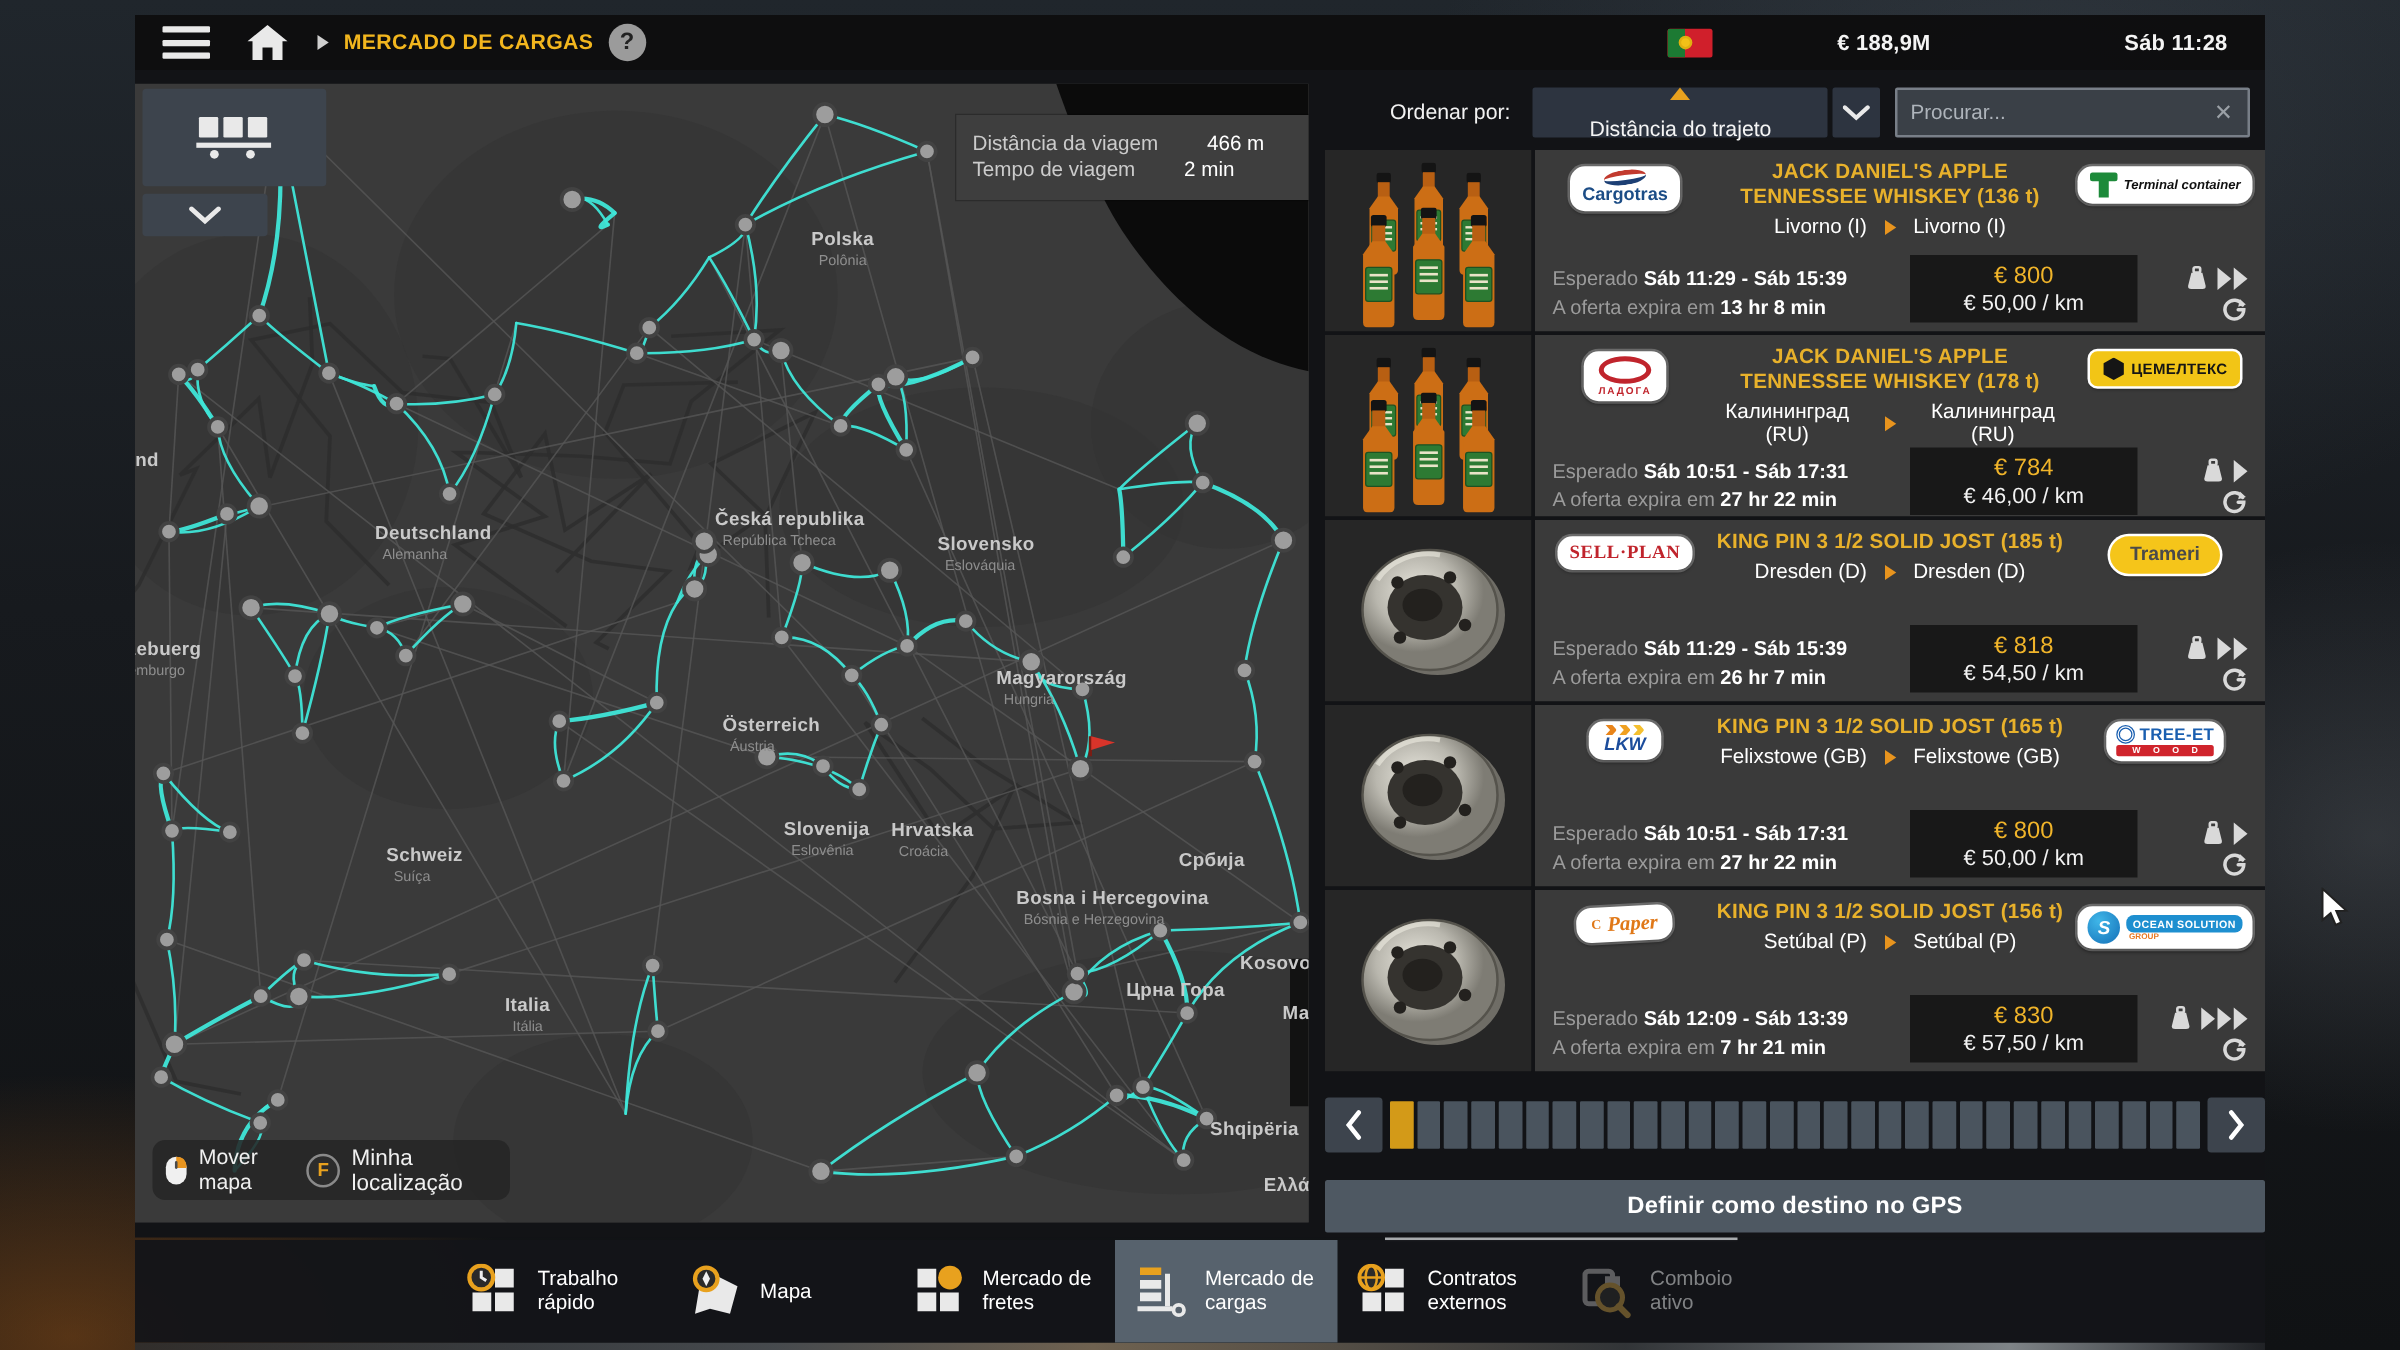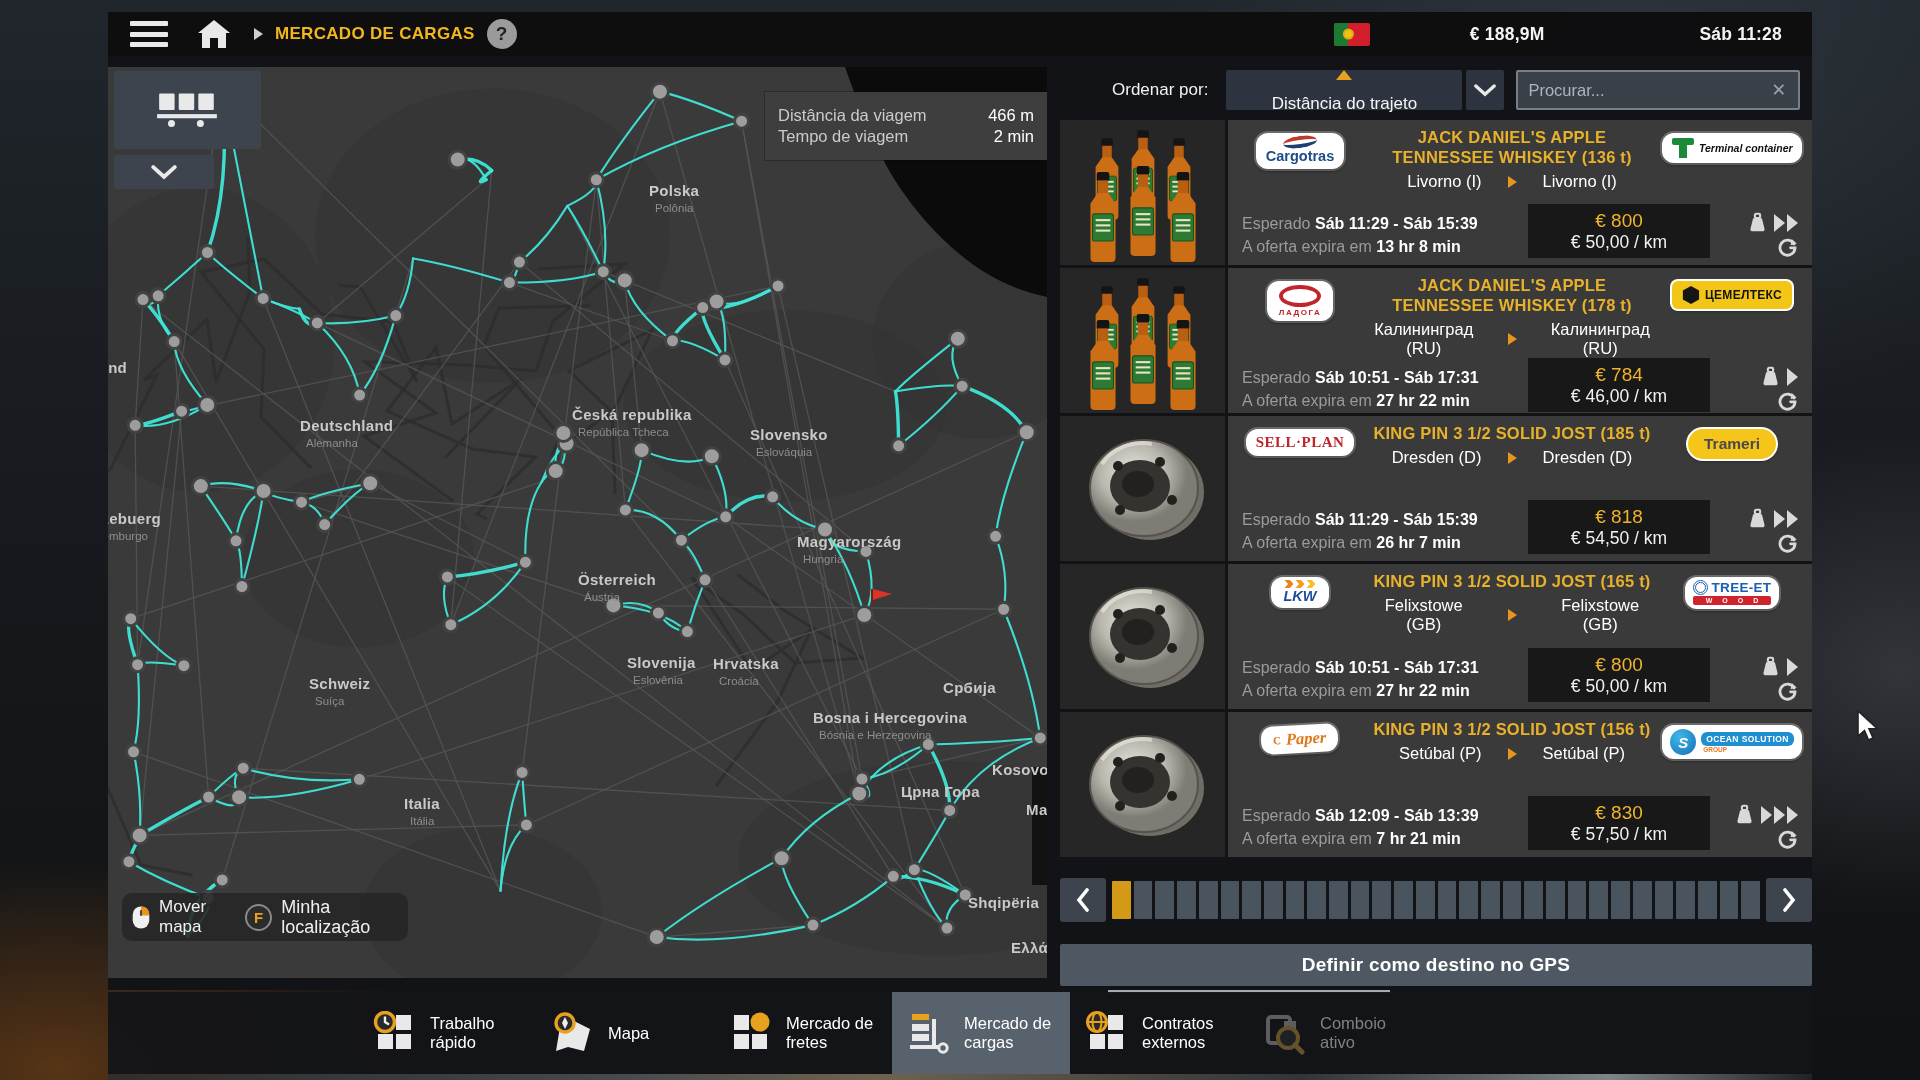--- a/index.html
+++ b/index.html
@@ -39,24 +39,24 @@
   .content-bg { position:absolute; left:108px; top:56px; width:1704px; height:934px; background:#121316; }
 
   
   .map-wrap { position:absolute; left:108px; top:67px; width:939px; height:911px; background:#3a3a3a; overflow:hidden; }
   .map-wrap svg.mapsvg { position:absolute; left:0; top:0; }
   .map-btn { position:absolute; background:#3d444d; border:none; display:flex; align-items:center; justify-content:center; cursor:pointer; border-radius:3px; }
   .map-btn.legend { left:6px; top:4px; width:147px; height:78px; }
   .map-btn.collapse { left:6px; top:88px; width:100px; height:34px; }
   .trip-info { position:absolute; right:0; top:25px; width:282px; height:68px; background:#3e3e3e;
     display:flex; flex-direction:column; justify-content:center; gap:2px; padding:0 13px; box-shadow:0 0 0 1px rgba(0,0,0,.25); }
-  .trip-row { display:flex; justify-content:space-between; font-size:16.5px; }
+  .trip-row { display:flex; justify-content:flex-start; font-size:16.5px;gap:39px; }
   .trip-row .lbl { color:#cbcbcb; }
   .trip-row .val { color:#ffffff; font-weight:400; }
-  .map-hint { position:absolute; left:14px; top:826px; width:286px; height:48px; background:rgba(38,38,38,.88);
+  .map-hint { position:absolute; left:14px; top:845px; width:286px; height:48px; background:rgba(38,38,38,.88);
     border-radius:10px; display:flex; align-items:center; padding:0 10px; gap:9px; }
   .map-hint .txt { color:#f0f0f0; font-size:17px; }
   .fkey { width:27px; height:27px; border-radius:50%; border:2px solid #8a8a8a; background:#2c2c2c; color:#e8a11e;
     font-weight:700; font-size:15px; display:flex; align-items:center; justify-content:center; flex:0 0 auto; }
   .loc-label { color:#f0f0f0; font-size:18px; line-height:1.12; }
 
   
   .panel { position:absolute; left:1060px; top:68px; width:752px; }
   .sort-row { display:flex; align-items:center; height:44px; }
   .sort-label { margin-left:52px; font-size:17px; color:#f2f2f2; }
@@ -72,21 +72,21 @@
   .search-clear { color:#9aa0a6; font-size:18px; cursor:pointer; padding:0 2px; }
 
   .jobs { margin-top:8px; display:flex; flex-direction:column; gap:3px; }
   .job-card { display:flex; gap:3px; height:145px; cursor:pointer; }
   .job-thumb { width:165px; height:145px; background:#272727; flex:0 0 auto; }
   .job-body { flex:1; background:#3a3a3a; display:flex; flex-direction:column; padding:7px 6px 7px 6px; }
   .job-top { display:grid; grid-template-columns:132px 1fr 148px; align-items:start; }
   .logo-cell { display:flex; align-items:flex-start; justify-content:center; padding-top:6px; }
   .job-mid { text-align:center; }
   .job-title { color:#e8b12b; font-weight:700; font-size:16.5px; line-height:1.22; padding:0 6px; letter-spacing:.2px; }
-  .job-route { margin-top:5px; color:#fff; font-size:16.5px; font-weight:400; display:flex; align-items:center; justify-content:center; gap:26px; }
+  .job-route { margin-top:5px; color:#fff; font-size:16.5px; font-weight:400; display:flex; align-items:center; justify-content:center; gap:14px; }
   .route-arrow { width:0; height:0; border-left:9px solid #e8941e; border-top:6px solid transparent; border-bottom:6px solid transparent; }
   .job-bottom { margin-top:auto; display:grid; grid-template-columns:1fr 182px 96px; align-items:end; }
   .job-info { font-size:16px; line-height:1.45; padding-left:8px; }
   .job-info .dim { color:#9b9b9b; }
   .job-info b { color:#fff; font-weight:700; }
   .price-box { background:#181818; height:54px; display:flex; flex-direction:column; align-items:center; justify-content:center; }
   .price { color:#f0b42a; font-weight:400; font-size:19px; }
   .rate { color:#f2f2f2; font-size:17.5px; }
   .job-icons { display:flex; flex-direction:column; align-items:flex-end; gap:4px; padding-right:8px; }
   .icons-row { display:flex; align-items:center; gap:6px; }

